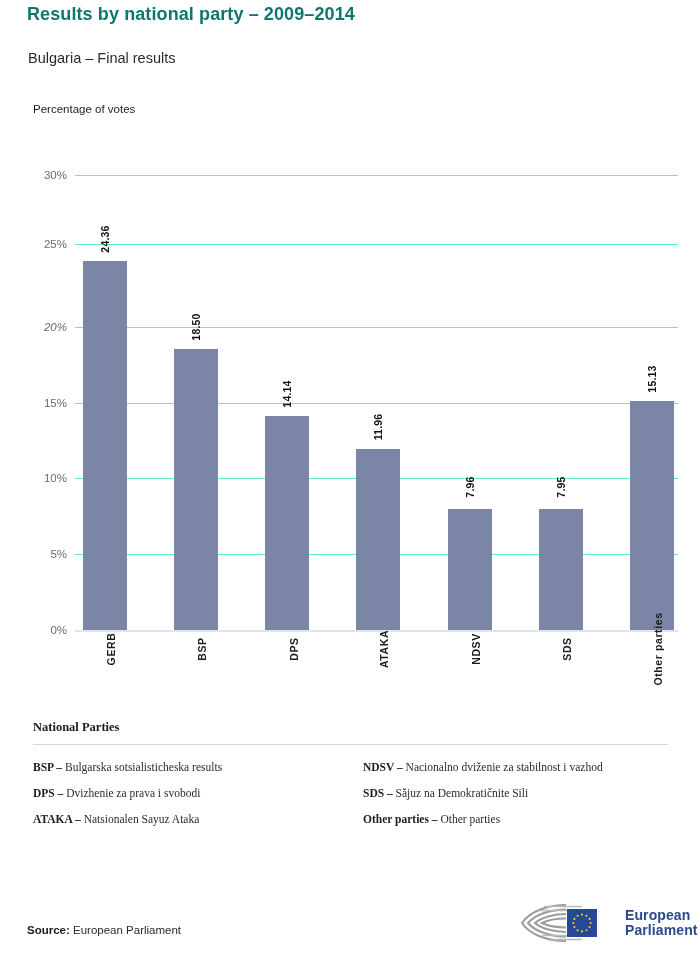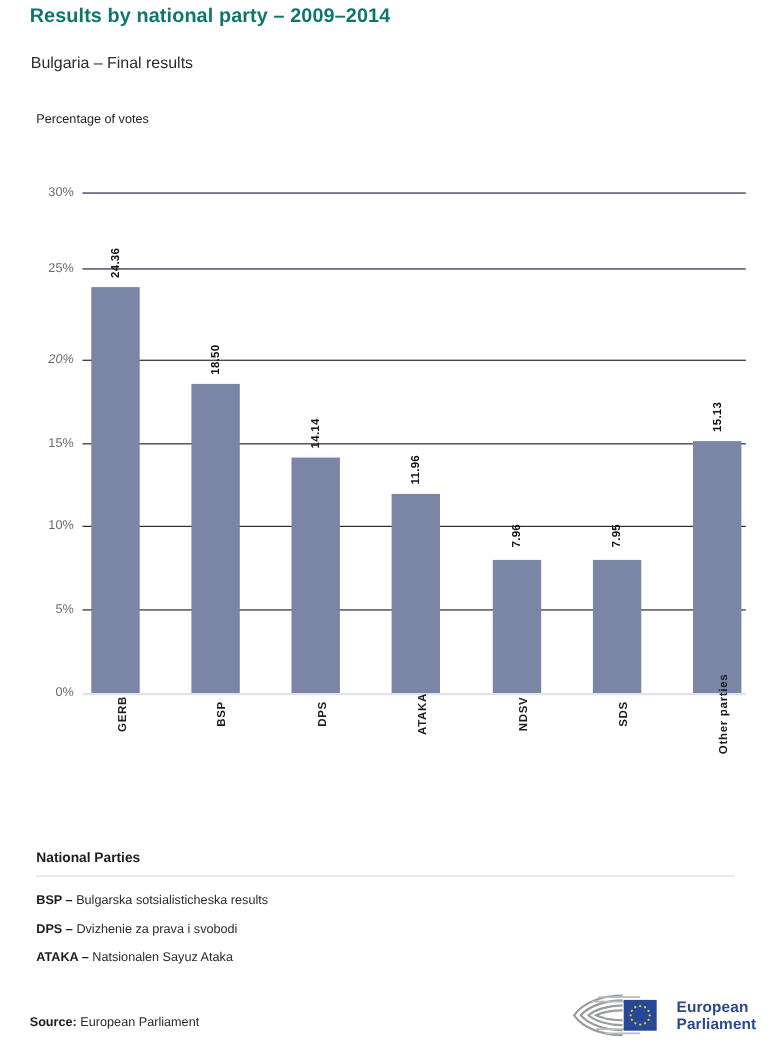--- a/index.html
+++ b/index.html
@@ -32,21 +32,21 @@
   .chart{
     position:absolute;left:33px;top:160px;
     width:645px;height:470px;
   }
   .plot{
     position:absolute;left:42px;top:15px;
     right:0;height:455px;
   }
   .gridline{
     position:absolute;left:0;right:0;height:1px;
-    background:#0f172a;
+    background:#5eead4;
   }
   .gridline.base{
     background:#dfe3ee;height:2px;
   }
   .ytick{
     position:absolute;right:100%;
     margin-right:8px;
     transform:translateY(-50%);
     font-size:11.5px;color:#6b6b6b;white-space:nowrap;
   }
@@ -94,21 +94,21 @@
     font-size:10.5px;font-weight:bold;color:#1d1d1b;
     transform:rotate(-90deg);
     transform-origin:top center;
     white-space:nowrap;
     letter-spacing:0.6px;
     margin-top:4px;
   }
 
   
   .legend{
-    position:absolute;left:33px;top:773px;width:635px;
+    position:absolute;left:33px;top:720px;width:635px;font-family:Liberation Serif, serif;
   }
   .legend-title{
     font-size:12.5px;font-weight:bold;color:#1d1d1b;
     margin-bottom:9px;
   }
   .legend-rule{
     height:1px;background:#d8d8d8;width:635px;margin-bottom:14px;
   }
   .legend-cols{
     display:flex;
@@ -129,21 +129,21 @@
   
   .source{
     position:absolute;left:27px;top:924px;
     font-size:11.5px;color:#2b2b2b;
   }
   .source b{font-weight:bold;color:#1d1d1b;}
 
   .ep-logo{
     position:absolute;left:520px;top:900px;
     width:165px;height:46px;
-    display:flex;align-items:center;gap:9px;
+    display:flex;align-items:center;gap:19px;
   }
   .ep-mark{position:relative;width:86px;height:44px;}
   .ep-mark svg{display:block;}
   .ep-words{
     font-size:14px;line-height:15.5px;font-weight:bold;
     color:#2b4a8b;letter-spacing:0.1px;
   }
 </style>
 </head>
 <body>
@@ -234,20 +234,25 @@
   </div>
 
   <div class="legend">
     <div class="legend-title">National Parties</div>
     <div class="legend-rule"></div>
     <div class="legend-cols">
       <div class="legend-col" id="legend-left">
           <div class="legend-item"><b>BSP –</b><span> Bulgarska sotsialisticheska results</span></div>
           <div class="legend-item"><b>DPS –</b><span> Dvizhenie za prava i svobodi</span></div>
           <div class="legend-item"><b>ATAKA –</b><span> Natsionalen Sayuz Ataka</span></div>
+        </div>
+      <div class="legend-col right" id="legend-right">
+          <div class="legend-item"><b>NDSV –</b><span> Nacionalno dviženie za stabilnost i vazhod</span></div>
+          <div class="legend-item"><b>SDS –</b><span> Săjuz na Demokratičnite Sili</span></div>
+          <div class="legend-item"><b>Other parties –</b><span> Other parties</span></div>
         </div>
     </div>
   </div>
 
   <div class="source">
     <b>Source:</b>
     <span>European Parliament</span>
   </div>
 
   <div class="ep-logo">

